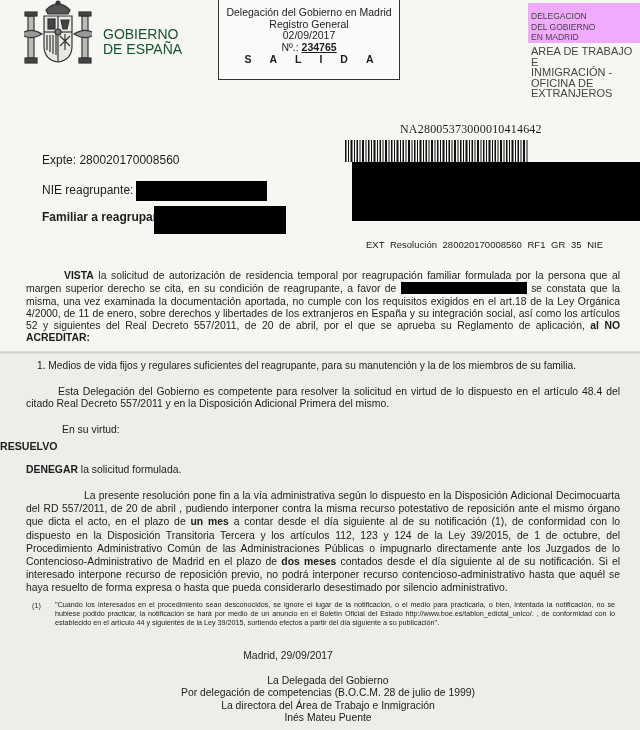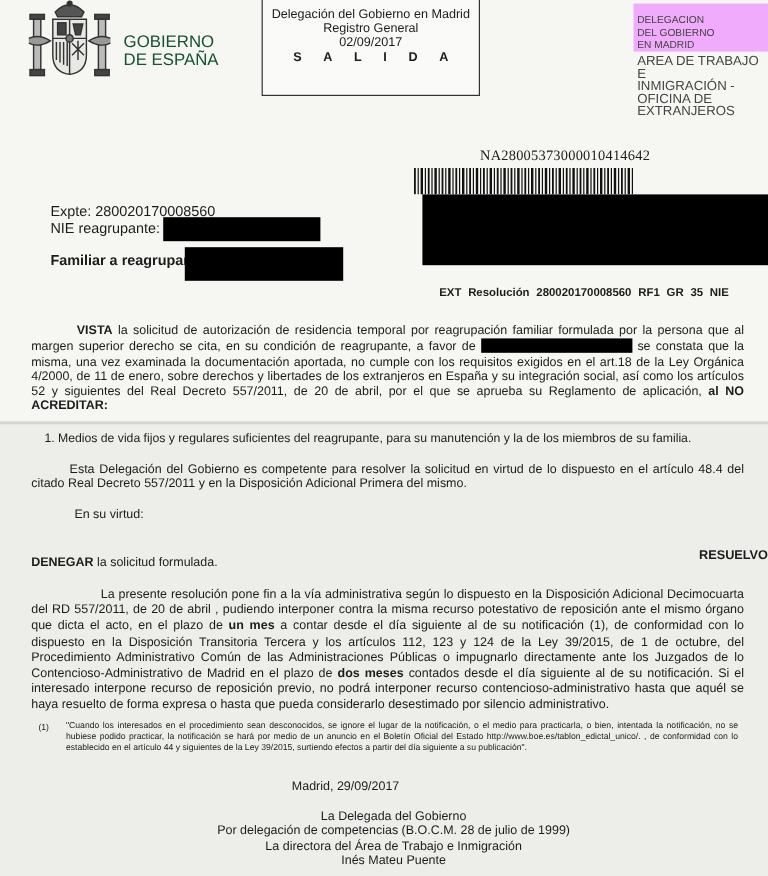--- a/index.html
+++ b/index.html
@@ -23,40 +23,40 @@
 
   .stamp { left: 218px; top: -2px; width: 180px; height: 80px; border: 1px solid #333; background: #fafaf8; text-align: center; font-size: 10.5px; line-height: 11.5px; }
   .stamp .l1 { margin-top: 8px; }
   .stamp .num b { text-decoration: underline; }
   .stamp .salida { font-weight: bold; letter-spacing: 18px; margin-left: 18px; font-size: 10.5px; margin-top: 1px; }
 
   .deleg-box { left: 528px; top: 3px; width: 112px; height: 36px; background: #f0abfc; font-size: 8.5px; line-height: 10.5px; color: #444; padding: 8px 0 0 3px; box-sizing: border-box; height: 40px; }
   .area { left: 531px; top: 46px; font-size: 11px; line-height: 10.5px; color: #444; }
 
   
-  .expte { left: 42px; top: 153px; font-size: 12px; margin-top: 16px; }
+  .expte { left: 42px; top: 153px; font-size: 12px; }
   .nie { left: 42px; top: 183px; font-size: 12px; }
   .familiar { left: 42px; top: 210px; font-size: 12px; font-weight: bold; }
   .redact { position: absolute; background: #000; }
 
   .barcode-num { left: 400px; top: 122px; font-family: "Liberation Serif", serif; font-size: 12px; letter-spacing: 0.2px; }
   .barcode { left: 345px; top: 140px; width: 184px; height: 22px; }
-  .ext-line { left: 366px; top: 239px; font-size: 9.5px; font-weight: bold; word-spacing: 3px; }
+  .ext-line { left: 366px; top: 239px; font-size: 9.5px; font-weight: normal; word-spacing: 3px; }
 
   
   .para { position: absolute; font-size: 10.4px; line-height: 12.3px; text-align: justify; }
   .para b { font-weight: bold; }
   .p-vista { left: 26px; top: 270px; width: 594px; }
   .p-vista .indent { display: inline-block; width: 38px; }
 
   .p-medios { left: 26px; top: 360px; width: 600px; font-size: 10.2px; margin-left: 11px; }
   .p-esta { left: 26px; top: 386px; width: 594px; }
   .p-esta .indent { display: inline-block; width: 32px; }
   .p-virtud { left: 62px; top: 424px; font-size: 10.4px; }
-  .p-resuelvo { left: 0; top: 457px; width: 640px; text-align: right; font-weight: bold; font-size: 10.6px; }
+  .p-resuelvo { left: 0; top: 440px; width: 640px; text-align: left; font-weight: bold; font-size: 10.6px; }
   .p-denegar { left: 26px; top: 464px; font-size: 10.4px; }
 
   .p-recurso { left: 26px; top: 489px; width: 594px; line-height: 13.2px; }
   .p-recurso .indent { display: inline-block; width: 58px; }
 
   .foot-num { left: 32px; top: 601px; font-size: 7.2px; }
   .foot-text { left: 55px; top: 600px; width: 560px; font-size: 7.2px; line-height: 9px; text-align: justify; }
 
   .sign { position: absolute; left: 0; width: 576px; text-align: center; font-size: 10.4px; line-height: 12.4px; }
   .sign-date { top: 650px; }
@@ -98,20 +98,21 @@
   </svg>
   <div class="abs gov-name">
     <div>GOBIERNO</div>
     <div>DE ESPAÑA</div>
   </div>
 
   <div class="abs stamp">
     <div class="l1">Delegación del Gobierno en Madrid</div>
     <div>Registro General</div>
     <div>02/09/2017</div>
+    <div class="num"><span>Nº.:</span> <b>234765</b></div>
     <div class="salida">SALIDA</div>
   </div>
 
   <div class="abs deleg-box">
     <div>DELEGACION</div>
     <div>DEL GOBIERNO</div>
     <div>EN MADRID</div>
   </div>
   <div class="abs area">
     <div>AREA DE TRABAJO E</div>

